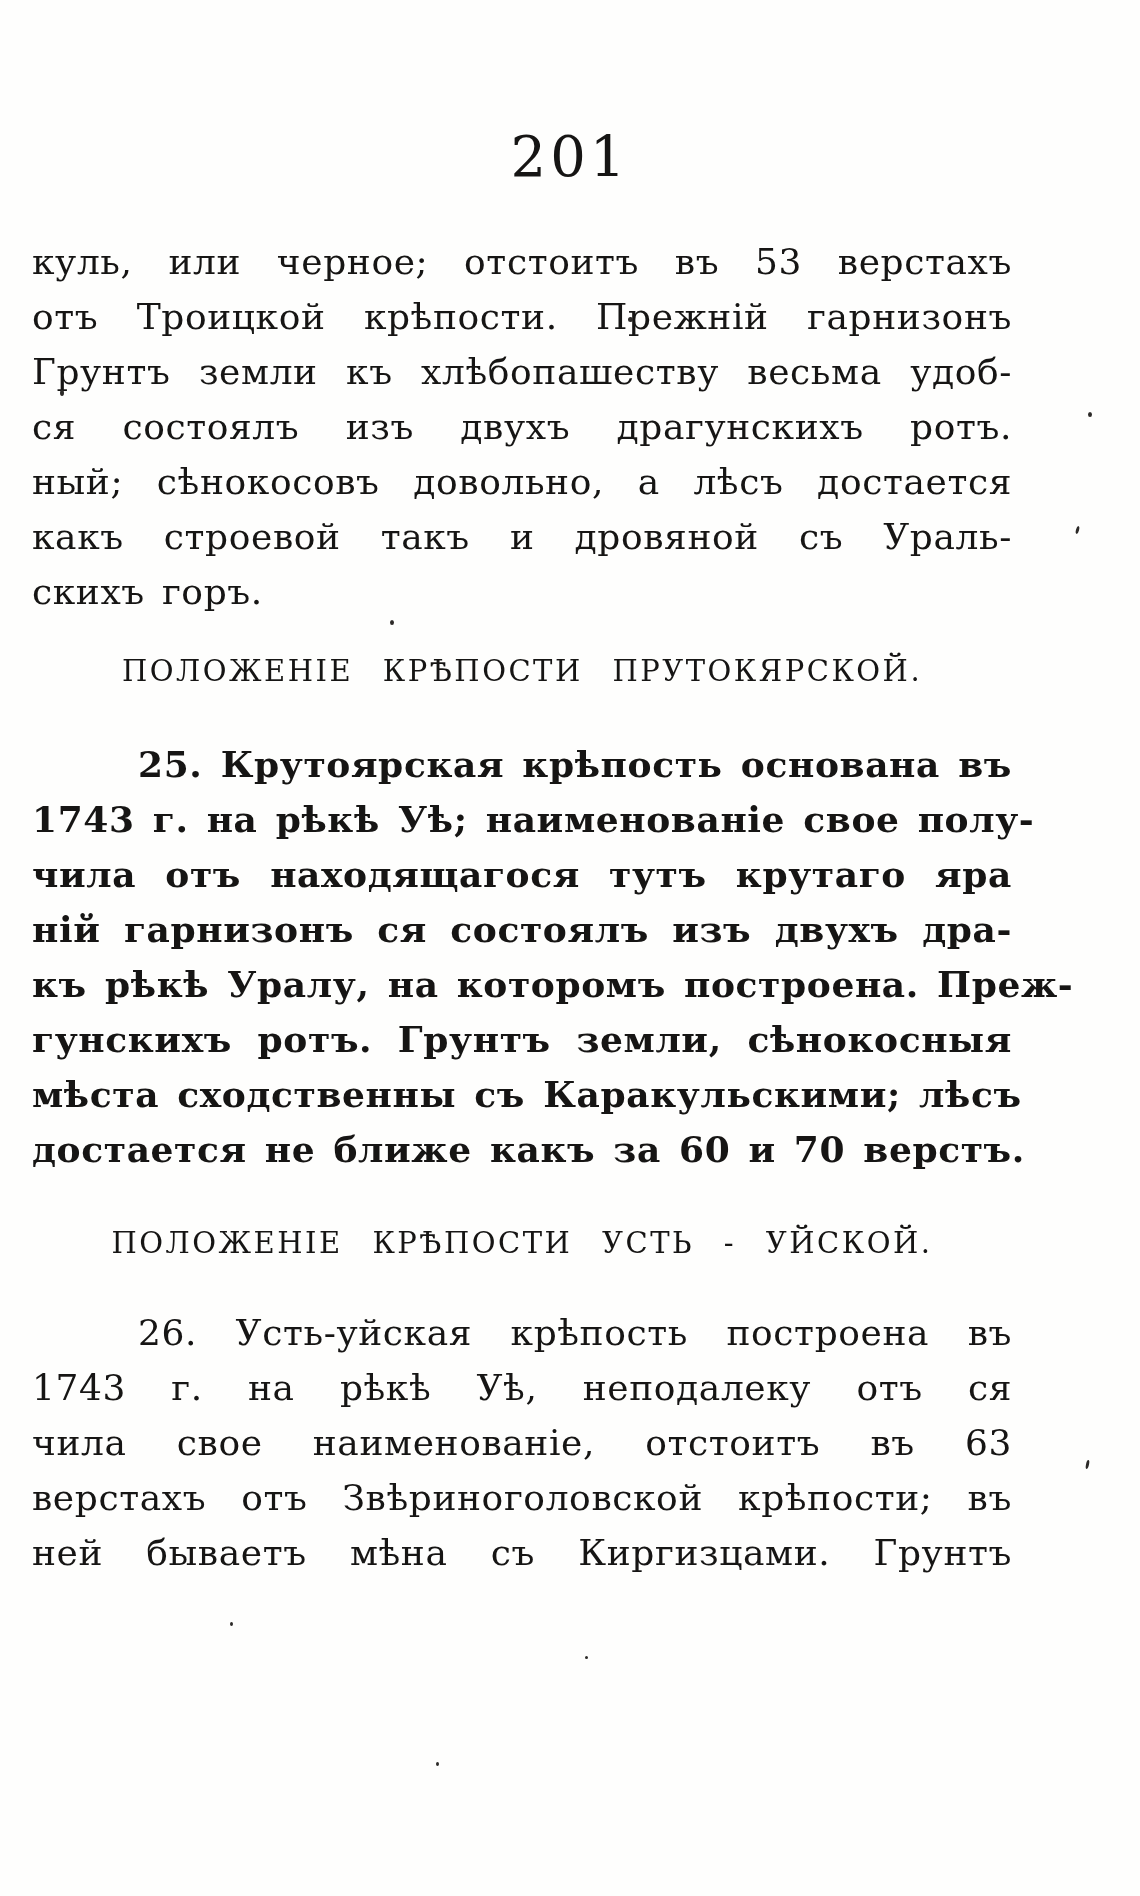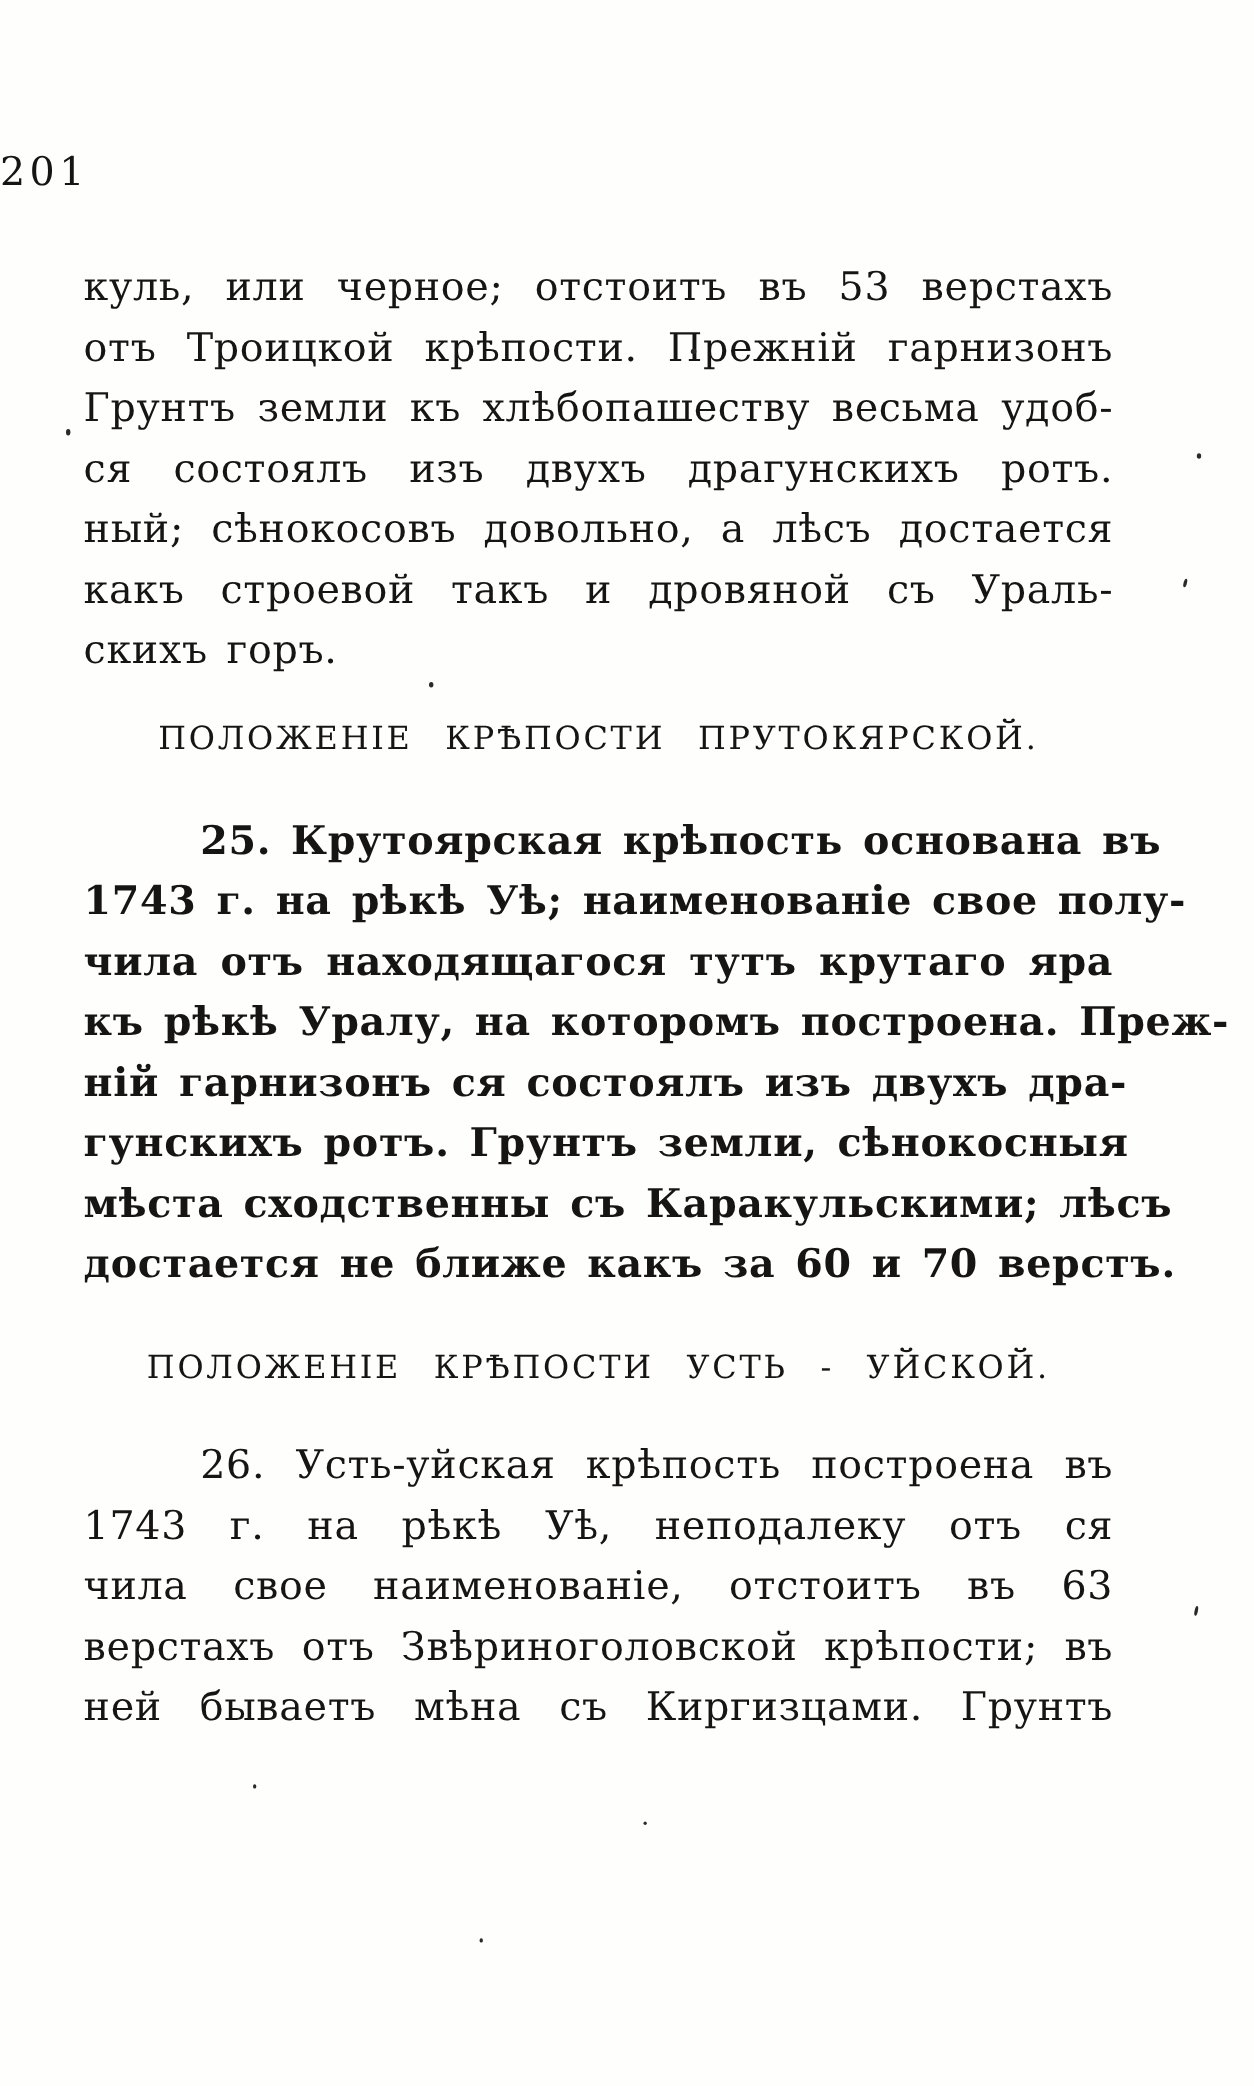--- a/index.html
+++ b/index.html
@@ -7,28 +7,28 @@
     position: relative;
     width: 1140px;
     height: 1896px;
     background: #fefefdff;
     color: #161514;
     font-family: "DejaVu Serif", "Liberation Serif", serif;
     overflow: hidden;
   }
   .pageno {
     padding-top: 132px;
-    text-align: left;
-    font-size: 36px;
+    text-align: center;
+    font-size: 56px;
     line-height: 50px;
     letter-spacing: 4px;
     font-weight: 400;
   }
   .column {
-    padding-left: 76px;
+    padding-left: 32px;
     padding-right: 128px; 
   }
   .para { margin: 0; padding: 0; }
   .para0 { margin-top: 52px; }
   .line {
     font-size: 36px;
     line-height: 55px;
     letter-spacing: 0.6px;
     word-spacing: 5px;
     text-align: justify;
@@ -84,22 +84,22 @@
       <div class="line">какъ строевой такъ и дровяной съ Ураль-</div>
       <div class="line flush">скихъ горъ.</div>
     </div>
 
     <div class="heading heading1">ПОЛОЖЕНІЕ КРѢПОСТИ ПРУТОКЯРСКОЙ.</div>
 
     <div class="para para25">
       <div class="line indent">25. Крутоярская крѣпость основана въ</div>
       <div class="line">1743 г. на рѣкѣ Уѣ; наименованіе свое полу-</div>
       <div class="line">чила отъ находящагося тутъ крутаго яра</div>
+      <div class="line">ній гарнизонъ ся состоялъ изъ двухъ дра-</div>
       <div class="line">къ рѣкѣ Уралу, на которомъ построена. Преж-</div>
-      <div class="line">ній гарнизонъ ся состоялъ изъ двухъ дра-</div>
       <div class="line">гунскихъ ротъ. Грунтъ земли, сѣнокосныя</div>
       <div class="line">мѣста сходственны съ Каракульскими; лѣсъ</div>
       <div class="line">достается не ближе какъ за 60 и 70 верстъ.</div>
     </div>
 
     <div class="heading heading2">ПОЛОЖЕНІЕ КРѢПОСТИ УСТЬ - УЙСКОЙ.</div>
 
     <div class="para para26">
       <div class="line indent">26. Усть-уйская крѣпость построена въ</div>
       <div class="line">1743 г. на рѣкѣ Уѣ, неподалеку отъ ся</div>

